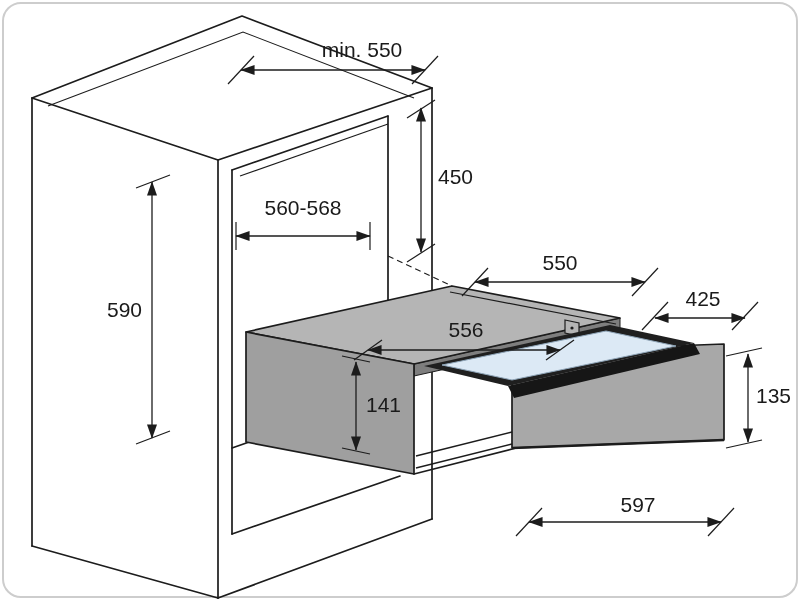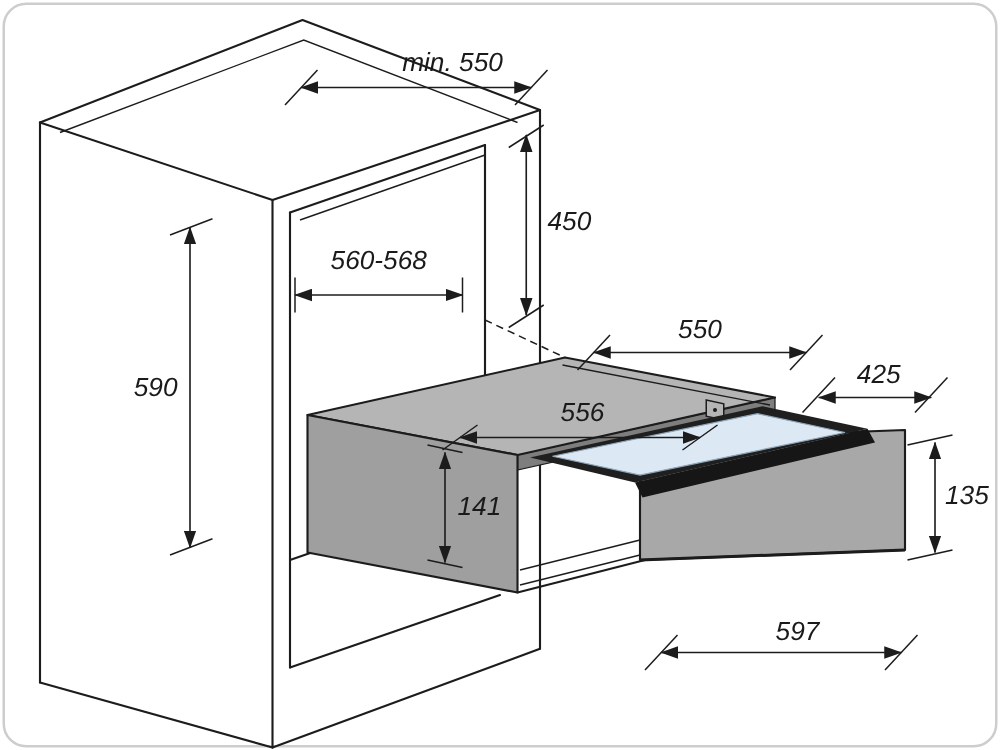--- a/index.html
+++ b/index.html
@@ -1,20 +1,19 @@
 <!DOCTYPE html>
 <html><head>
 <meta charset="utf-8">
 <style>
   html,body{margin:0;padding:0;background:#ffffff;}
   .canvas{
     width:800px;height:600px;position:relative;overflow:hidden;
     background:#ffffff;
     font-family:"Liberation Sans", sans-serif;
-    font-style:italic;
   }
   svg{display:block;}
   .edge{stroke:#1c1c1c;stroke-width:1.7;fill:none;stroke-linejoin:round;stroke-linecap:round;}
   .thin{stroke:#1c1c1c;stroke-width:1.1;fill:none;}
   .dim{stroke:#1c1c1c;stroke-width:1.3;fill:none;}
   .tick{stroke:#1c1c1c;stroke-width:1.2;fill:none;}
   .dash{stroke:#1c1c1c;stroke-width:1.2;fill:none;stroke-dasharray:6 4;}
   .lbl{font-family:"Liberation Sans", sans-serif;font-size:21px;fill:#1a1a1a;}
 </style>
 </head>

